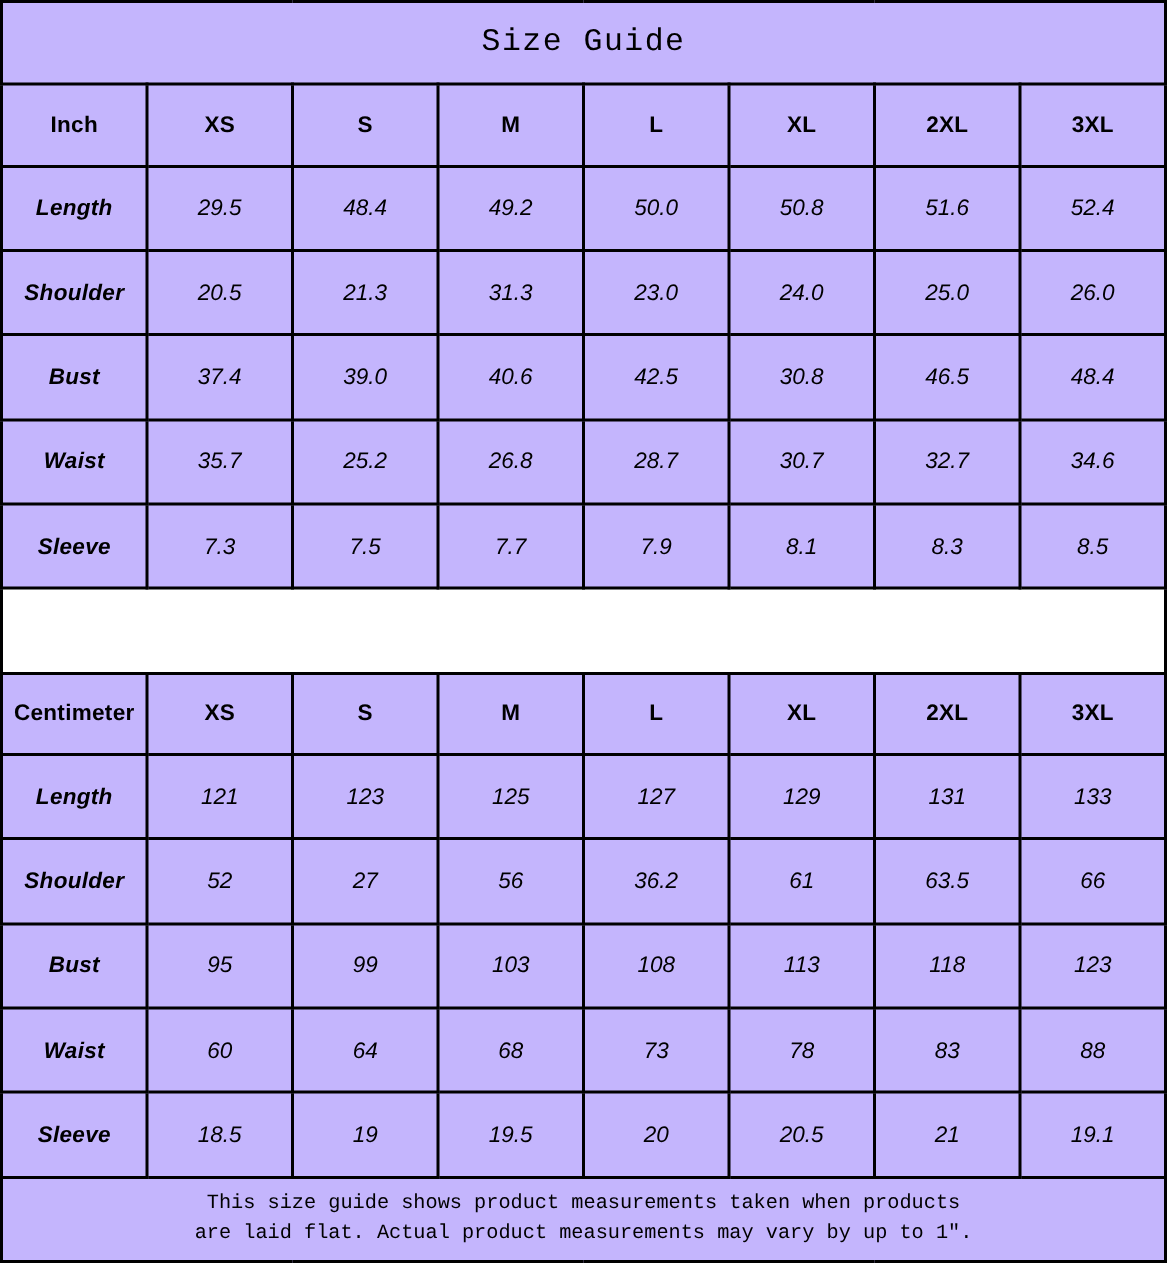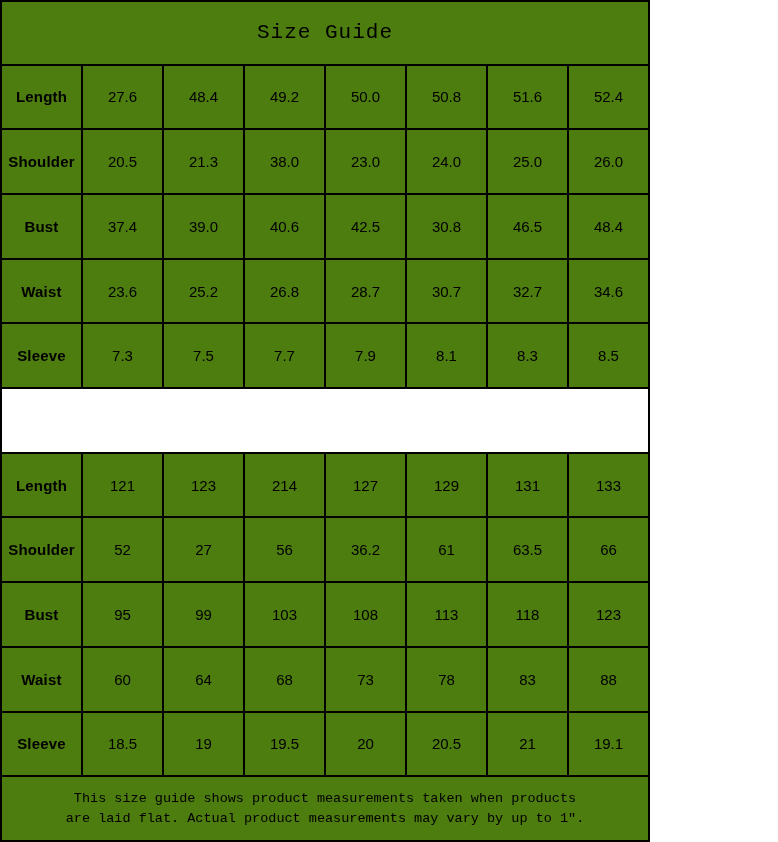--- a/index.html
+++ b/index.html
@@ -4,42 +4,42 @@
 <style>
   * { margin: 0; padding: 0; box-sizing: border-box; }
   html, body { background: #ffffff; }
   body {
     width: 778px;
     height: 842px;
     font-family: "Liberation Sans", "DejaVu Sans", sans-serif;
     color: #000000;
   }
   table.size-guide {
-    width: 650px;
+    width: 778px;
     height: 842px;
     border-collapse: collapse;
     table-layout: fixed;
-    background: #4d7c0f;
+    background: #c4b5fd;
   }
   table.size-guide col { width: 12.5%; }
   table.size-guide td {
     border: 2px solid #000000;
     text-align: center;
     vertical-align: middle;
     padding: 0;
   }
   td.title-cell {
     height: 55px;
     font-family: "Liberation Mono", "DejaVu Sans Mono", monospace;
     font-size: 21px;
     font-weight: 400;
     letter-spacing: 1px;
   }
   tr.hdr-row { height: 54px; }
-  tr.data-row { height: 56px; }
+  tr.data-row { height: 56px; font-style: italic; }
   td.hdr {
     font-weight: bold;
     font-size: 15px;
     letter-spacing: 0.2px;
   }
   td.lbl {
     font-weight: bold;
     font-size: 15px;
     letter-spacing: 0.2px;
   }
@@ -69,54 +69,64 @@
       <col>
       <col>
       <col>
   </colgroup>
 
   <tbody>
       <tr>
     <td colspan="8" class="title-cell">Size Guide</td>
   </tr>
 
+  <tr class="hdr-row">
+    <td class="hdr">Inch</td>
+    <td class="hdr">XS</td>
+    <td class="hdr">S</td>
+    <td class="hdr">M</td>
+    <td class="hdr">L</td>
+    <td class="hdr">XL</td>
+    <td class="hdr">2XL</td>
+    <td class="hdr">3XL</td>
+  </tr>
 
   <tr class="data-row">
     <td class="lbl">Length</td>
-    <td class="val">27.6</td>
+    <td class="val">29.5</td>
     <td class="val">48.4</td>
     <td class="val">49.2</td>
     <td class="val">50.0</td>
     <td class="val">50.8</td>
     <td class="val">51.6</td>
     <td class="val">52.4</td>
   </tr>
   <tr class="data-row">
     <td class="lbl">Shoulder</td>
     <td class="val">20.5</td>
     <td class="val">21.3</td>
-    <td class="val">38.0</td>
+    <td class="val">31.3</td>
     <td class="val">23.0</td>
     <td class="val">24.0</td>
     <td class="val">25.0</td>
     <td class="val">26.0</td>
   </tr>
   <tr class="data-row">
     <td class="lbl">Bust</td>
     <td class="val">37.4</td>
     <td class="val">39.0</td>
     <td class="val">40.6</td>
     <td class="val">42.5</td>
     <td class="val">30.8</td>
     <td class="val">46.5</td>
     <td class="val">48.4</td>
   </tr>
   <tr class="data-row">
     <td class="lbl">Waist</td>
-    <td class="val">23.6</td>
+    <td class="val">35.7</td>
     <td class="val">25.2</td>
     <td class="val">26.8</td>
     <td class="val">28.7</td>
     <td class="val">30.7</td>
     <td class="val">32.7</td>
     <td class="val">34.6</td>
   </tr>
   <tr class="data-row">
     <td class="lbl">Sleeve</td>
     <td class="val">7.3</td>
@@ -125,26 +135,36 @@
     <td class="val">7.9</td>
     <td class="val">8.1</td>
     <td class="val">8.3</td>
     <td class="val">8.5</td>
   </tr>
 
   <tr class="spacer-row">
     <td colspan="8" class="spacer-cell"></td>
   </tr>
 
+  <tr class="hdr-row">
+    <td class="hdr">Centimeter</td>
+    <td class="hdr">XS</td>
+    <td class="hdr">S</td>
+    <td class="hdr">M</td>
+    <td class="hdr">L</td>
+    <td class="hdr">XL</td>
+    <td class="hdr">2XL</td>
+    <td class="hdr">3XL</td>
+  </tr>
 
   <tr class="data-row">
     <td class="lbl">Length</td>
     <td class="val">121</td>
     <td class="val">123</td>
-    <td class="val">214</td>
+    <td class="val">125</td>
     <td class="val">127</td>
     <td class="val">129</td>
     <td class="val">131</td>
     <td class="val">133</td>
   </tr>
   <tr class="data-row">
     <td class="lbl">Shoulder</td>
     <td class="val">52</td>
     <td class="val">27</td>
     <td class="val">56</td>

